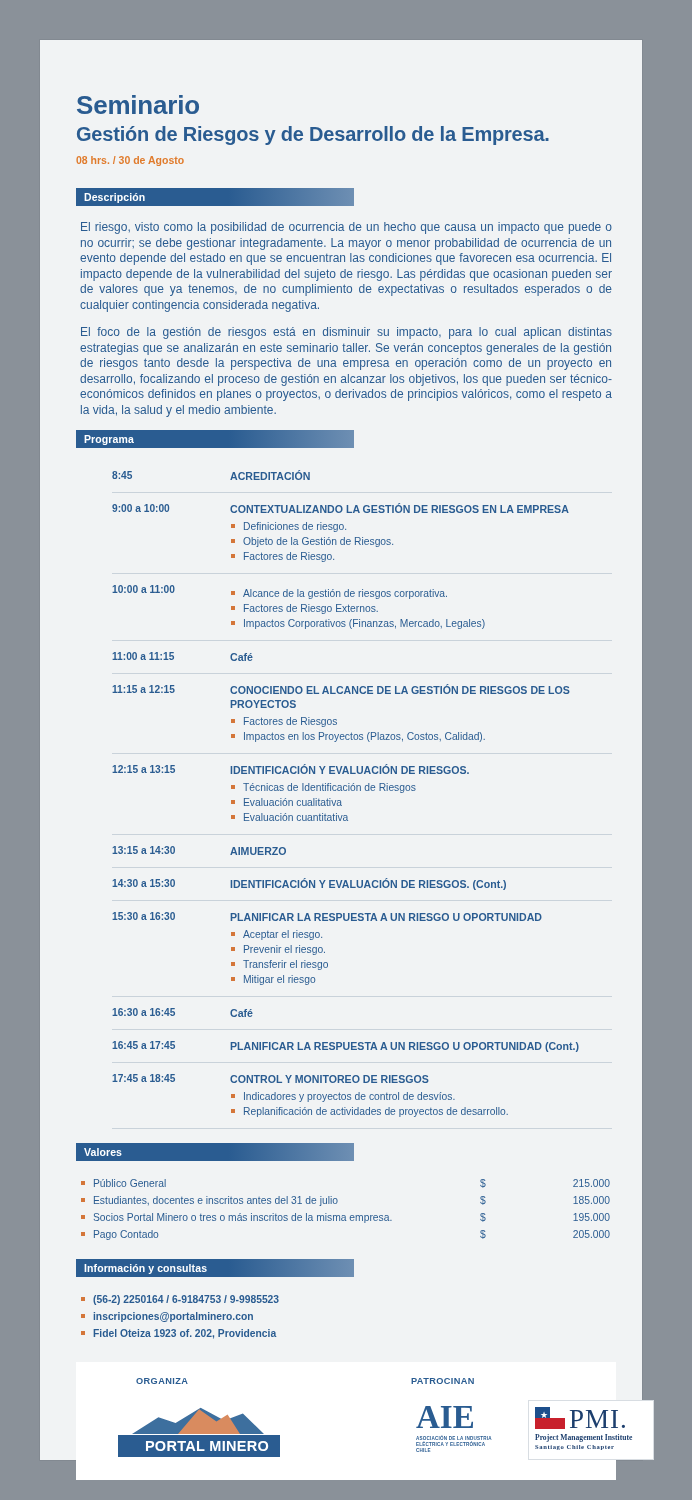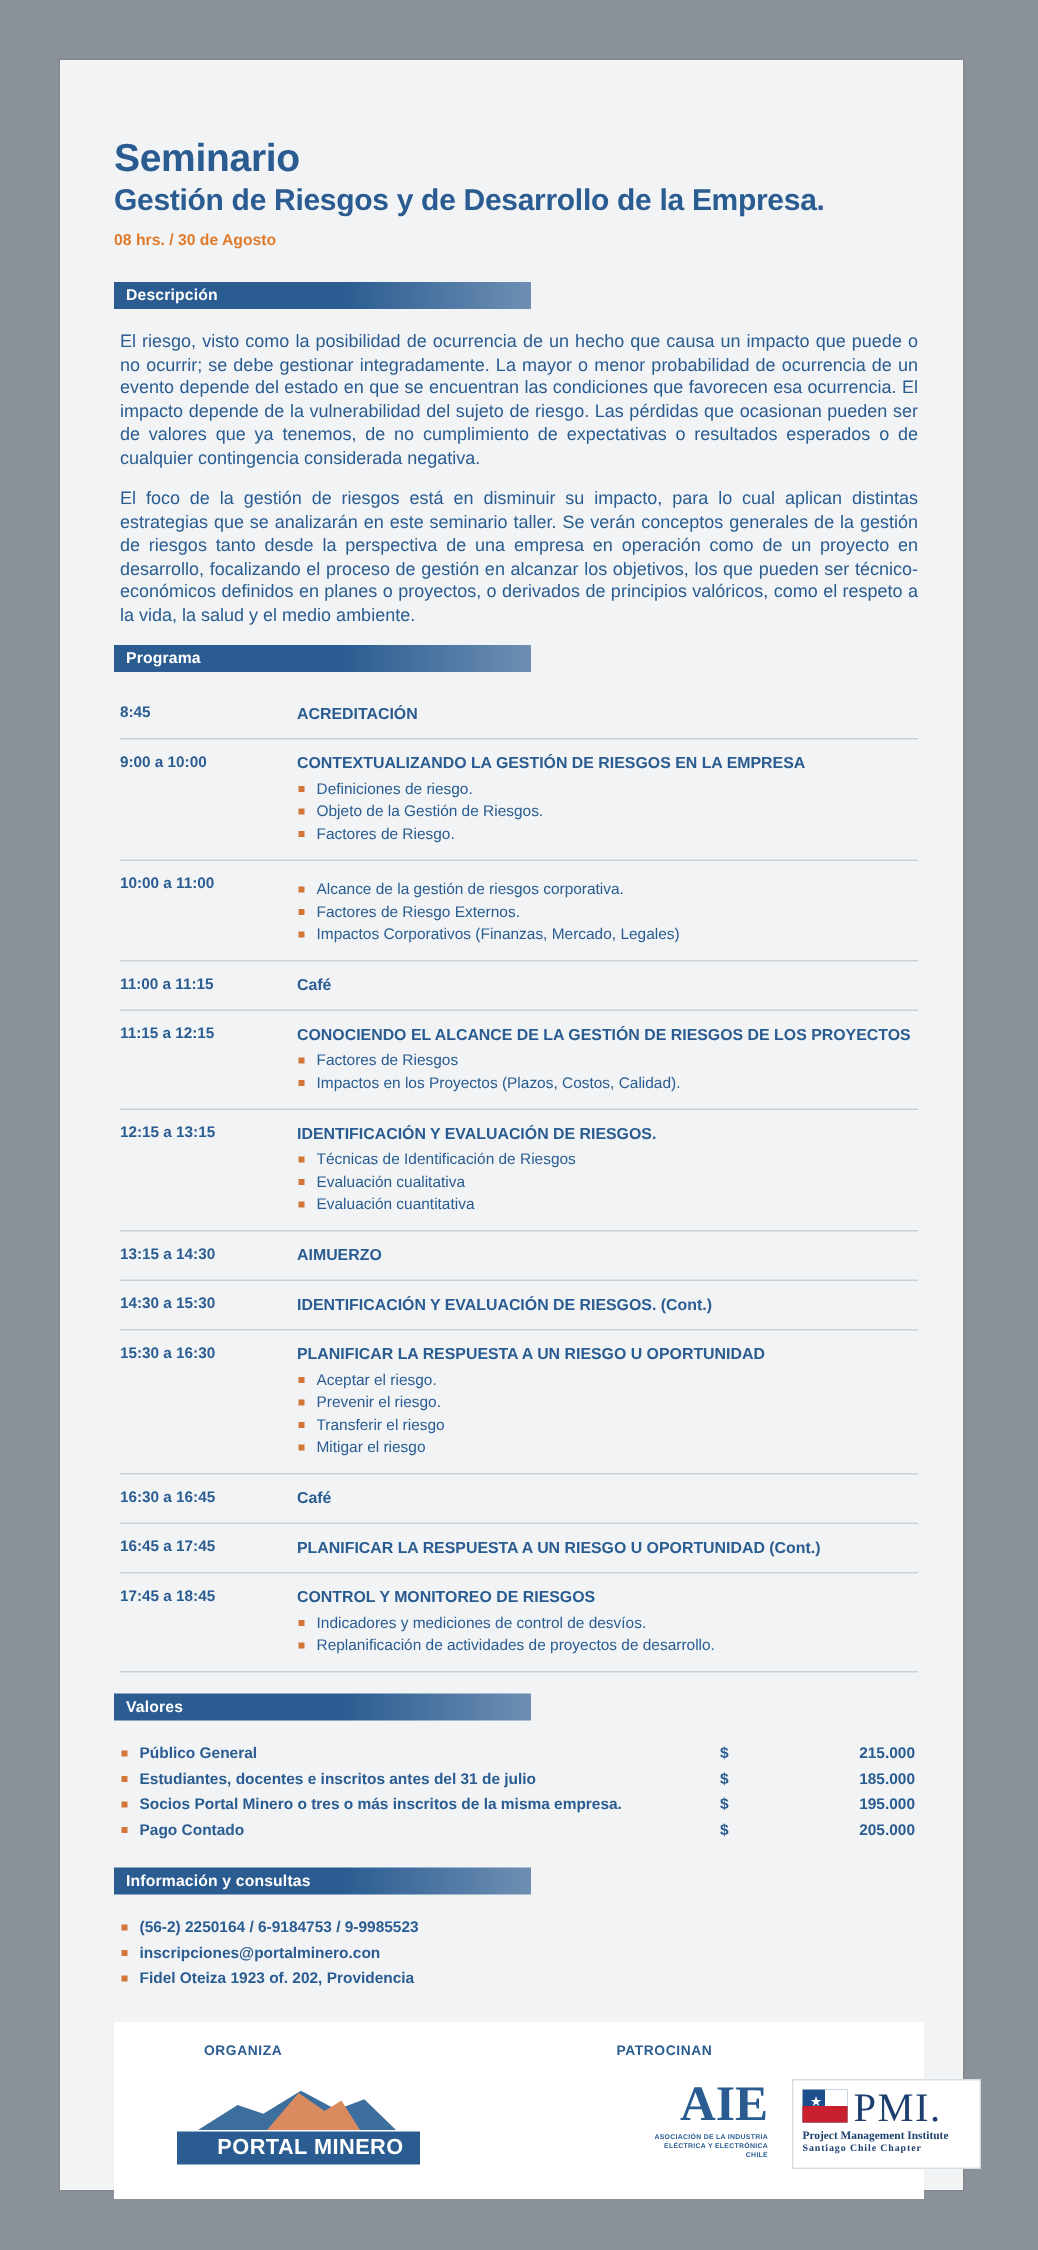--- a/index.html
+++ b/index.html
@@ -83,20 +83,21 @@
     text-align: justify;
   }
   
   .programa {
     padding: 12px 28px 0 28px;
   }
   .prow {
     display: flex;
     border-bottom: 1px solid #c9d2da;
     padding: 9px 0 9px 0;
+    margin-left: 32px;
   }
   .prow:first-child { border-top: none; }
   .ptime {
     width: 118px;
     flex: 0 0 118px;
     color: #2a5c91;
     font-size: 10.2px;
     font-weight: bold;
     padding-top: 1px;
   }
@@ -124,21 +125,21 @@
   .plist { margin-top: 3px; }
   
   .valores {
     padding: 14px 28px 0 28px;
   }
   .vrow {
     display: flex;
     align-items: baseline;
     font-size: 10.3px;
     color: #2a5c91;
-    font-weight: bold;
+    font-weight: normal;
     line-height: 17px;
   }
   .vlabel {
     position: relative;
     padding-left: 13px;
     flex: 0 0 400px;
   }
   .vlabel::before {
     content: "";
     position: absolute;
@@ -209,21 +210,21 @@
   .pm-bar span {
     color: #fff; font-size: 14.5px; font-weight: bold;
     letter-spacing: 0.3px;
     line-height: 22px;
     display: block; text-align: center; padding-left: 16px;
   }
   .aie-logo {
     position: absolute;
     left: 340px; top: 36px;
     width: 96px; height: 66px;
-    text-align: right;
+    text-align: left;
   }
   .aie-mark {
     font-size: 33px; color: #2a5c91; font-weight: bold;
     line-height: 38px;
     font-family: "Liberation Serif", serif;
   }
   .aie-txt {
     font-size: 4.6px; color: #2a5c91; line-height: 6px;
     font-weight: bold; letter-spacing: 0.2px;
   }
@@ -386,21 +387,21 @@
             <div class="ptime">16:45 a 17:45</div>
             <div class="pbody">
               <div class="phead">PLANIFICAR LA RESPUESTA A UN RIESGO U OPORTUNIDAD (Cont.)</div>
             </div>
           </div>
           <div class="prow">
             <div class="ptime">17:45 a 18:45</div>
             <div class="pbody">
               <div class="phead">CONTROL Y MONITOREO DE RIESGOS</div>
               <div class="plist">
-                <div class="pitem">Indicadores y mediciones de control de desvíos.</div>
+                <div class="pitem">Indicadores y proyectos de control de desvíos.</div>
                 <div class="pitem">Replanificación de actividades de proyectos de desarrollo.</div>
               </div>
             </div>
           </div>
         </div>
 
       <div class="bar-wrap" style="margin-top:14px;">
         <div class="bar">
           <span>Valores</span>
         </div>

